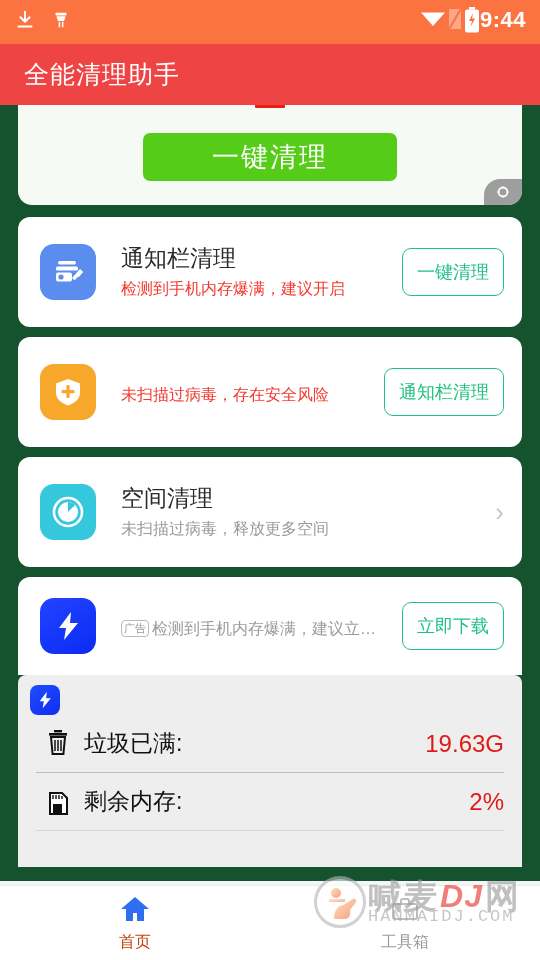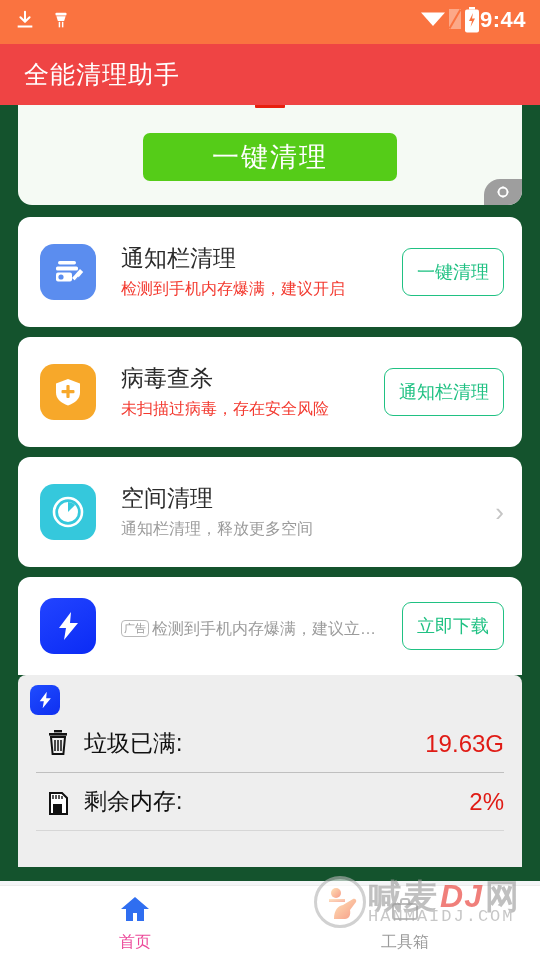--- a/index.html
+++ b/index.html
@@ -109,21 +109,21 @@
 
   
   .bottomnav{
     position:absolute; left:0; right:0; bottom:0; height:75px;
     background:#fff; border-top:1px solid #ececec;
     display:flex;
   }
   .navitem{ flex:1; display:flex; flex-direction:column;
             align-items:center; justify-content:center; gap:4px; }
   .navlabel{ font-size:16px; }
-  .navitem.active .navlabel{ color:#ec4899; }
+  .navitem.active .navlabel{ color:#c2410c; }
   .navitem .navlabel{ color:#9b9b9b; }
 
   
   .watermark{
     position:absolute; right:20px; bottom:32px;
     display:flex; align-items:center; opacity:.62;
     pointer-events:none;
   }
   .wm-circle{
     width:52px; height:52px; border-radius:50%;
@@ -226,40 +226,39 @@
   <div class="card">
     <div class="frow">
       <div class="ficon" style="background:#f7a82a">
         <svg width="34" height="34" viewBox="0 0 34 34">
           <path d="M17 4 L29 8.5 v9 c0 6.5-5 10.5-12 13 -7-2.5-12-6.5-12-13v-9z" fill="#fff"></path>
           <rect x="15.4" y="10" width="3.2" height="13" rx="1" fill="#f7a82a"></rect>
           <rect x="10.5" y="15" width="13" height="3.2" rx="1" fill="#f7a82a"></rect>
         </svg>
       </div>
       <div class="ftext">
-        <div class="ftitle">病毒查杀</div>
         <div class="fsub warn">未扫描过病毒，存在安全风险</div>
       </div>
       <div class="fbtn">通知栏清理</div>
     </div>
   </div>
 
   <div class="card">
     <div class="frow">
       <div class="ficon" style="background:#35c8dc">
         <svg width="38" height="38" viewBox="0 0 38 38">
           <circle cx="19" cy="19" r="14" fill="none" stroke="#fff" stroke-width="2.6"></circle>
           <circle cx="19" cy="19" r="10" fill="#fff"></circle>
           <path d="M19 19 V9 a10 10 0 0 1 10 10 z" fill="#35c8dc"></path>
           <path d="M19 19 L29 19 a10 10 0 0 0 -2.9 -7.1 z" fill="#fff"></path>
         </svg>
       </div>
       <div class="ftext">
         <div class="ftitle">空间清理</div>
-        <div class="fsub muted">通知栏清理，释放更多空间</div>
+        <div class="fsub muted">未扫描过病毒，释放更多空间</div>
       </div>
       <div class="chev">›</div>
     </div>
   </div>
 
   <div class="card" style="margin-bottom:0;border-radius:12px 12px 0 0">
     <div class="frow" style="height:98px">
       <div class="ficon" style="background:linear-gradient(150deg,#2244ff,#0b2bf5)">
         <svg width="34" height="34" viewBox="0 0 34 34">
           <path d="M20 3 L8 19 h7 l-2 12 L27 14 h-8z" fill="#fff"></path>

